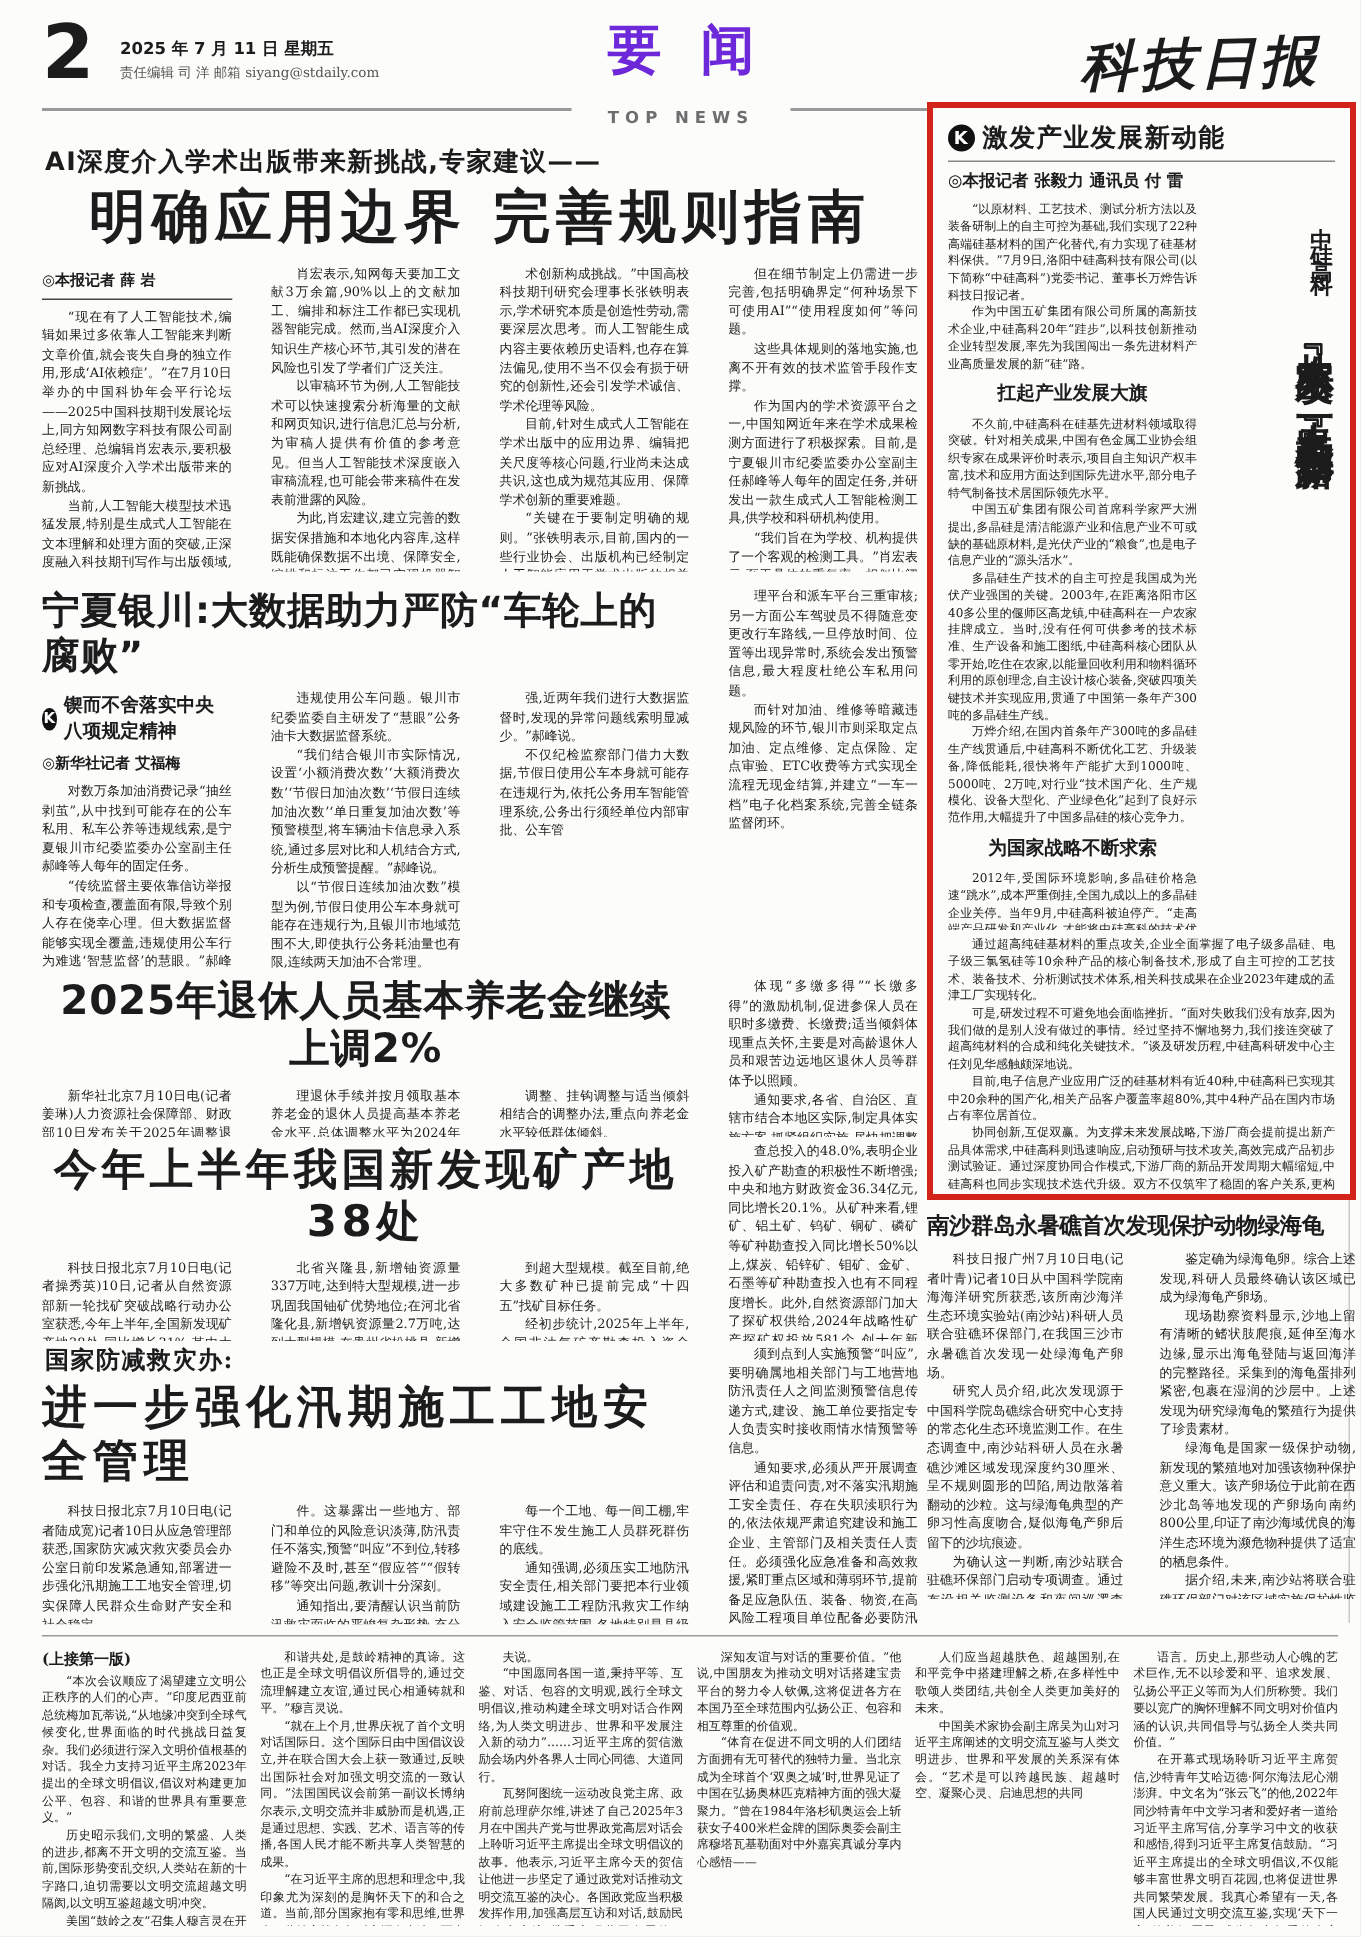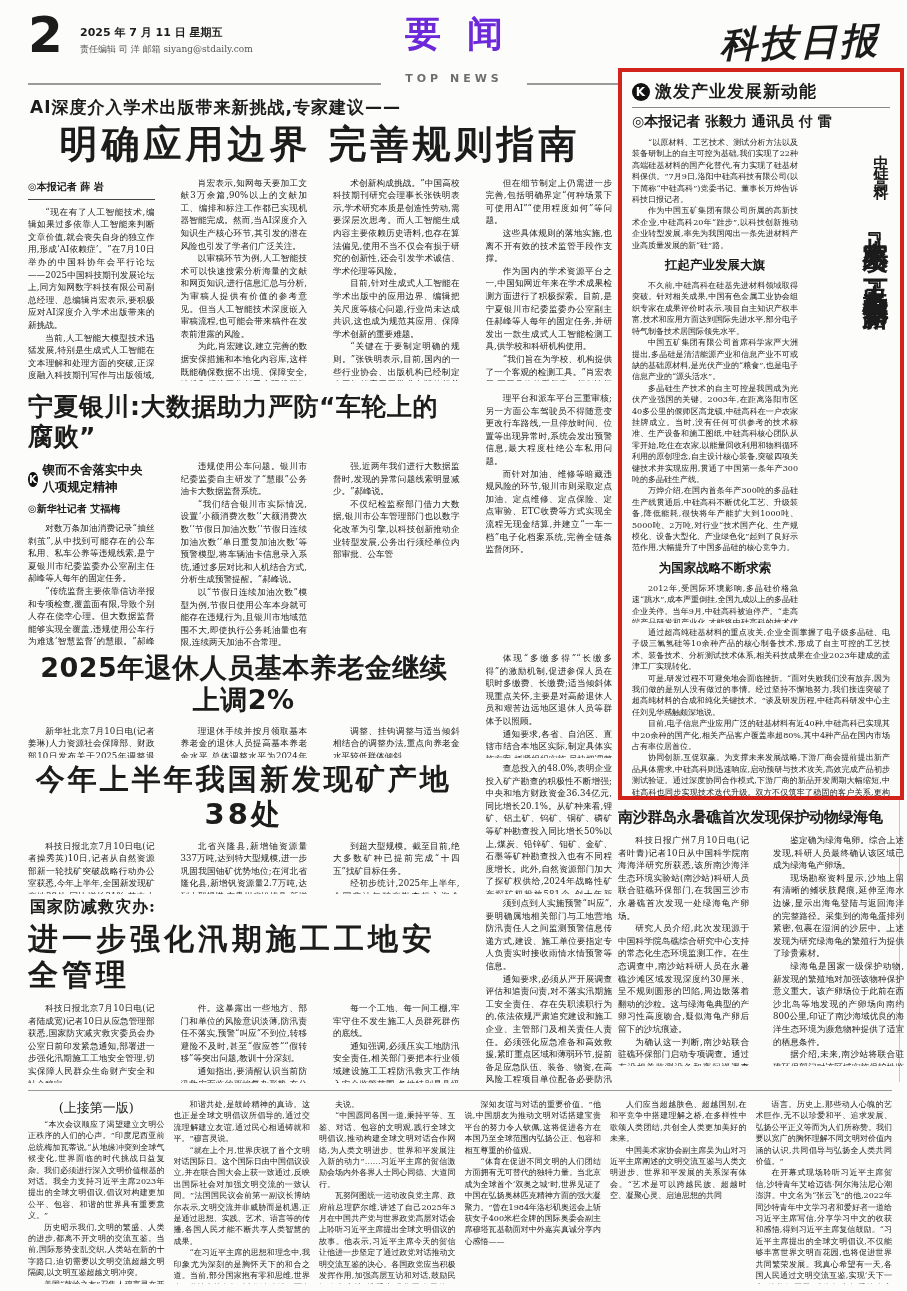--- a/index.html
+++ b/index.html
@@ -10,21 +10,21 @@
   .pagenum{position:absolute;left:0;top:-6px;font-family:"DejaVu Sans","Liberation Sans",sans-serif;
            font-size:50px;font-weight:900;line-height:1;}
   .dateblock{position:absolute;left:52px;top:8px;line-height:1.6;}
   .dateline{font-size:11px;font-weight:bold;font-family:"DejaVu Sans","Liberation Sans",sans-serif;}
   .editorline{font-size:9px;color:#555;}
   .secttitle{position:absolute;left:0;right:0;top:0;text-align:center;
              font-family:"DejaVu Sans","Liberation Sans",sans-serif;font-size:36px;font-weight:900;
              color:#6d28d9;letter-spacing:26px;text-indent:26px;line-height:1;}
   .masthead{position:absolute;right:0;top:2px;font-family:"DejaVu Serif","Liberation Serif",serif;
             font-size:37px;font-weight:bold;font-style:italic;letter-spacing:3px;transform:rotate(-1.5deg);}
-  .hdr-rule{position:absolute;top:72px;left:28px;width:852px;display:flex;align-items:flex-end;gap:10px;}
+  .hdr-rule{position:absolute;top:72px;left:28px;width:852px;display:flex;align-items:flex-start;gap:10px;}
   .hdr-rule .bar{flex:1;height:2px;background:#9a9a9a;}
   .topnews{font-family:"DejaVu Sans","Liberation Sans",sans-serif;font-size:11px;font-weight:bold;
            color:#6e6e6e;letter-spacing:4px;padding:0 14px;}
   
   .sec{position:absolute;overflow:hidden;}
   .grid4{display:grid;grid-template-columns:repeat(4,1fr);column-gap:26px;height:100%;}
   .span3{grid-column:1/4;}
   .col4tall{grid-column:4;overflow:hidden;}
   .bodycol{overflow:hidden;}
   p.para{margin:0;text-indent:2em;text-align:justify;font-size:8.6px;line-height:12.6px;}
@@ -43,21 +43,21 @@
   .kickerbadge{font-family:"DejaVu Sans","Liberation Sans",sans-serif;font-size:12.5px;font-weight:900;
                margin:2px 0 6px 0;display:flex;align-items:center;}
   .subbyline{font-size:10px;font-weight:bold;margin:0 0 6px 0;}
   .prekicker{font-size:16px;font-weight:900;margin:0 0 3px 2px;letter-spacing:1px;}
   
   .redbox{position:absolute;left:618px;top:68px;width:286px;height:732px;border:4px solid #d3241c;
           background:#fcfcfa;box-sizing:border-box;padding:8px 10px;overflow:hidden;}
   .rb-kicker{display:flex;align-items:center;font-family:"DejaVu Sans","Liberation Sans",sans-serif;
              font-size:17px;font-weight:900;letter-spacing:1px;padding-bottom:4px;border-bottom:1px solid #888;}
   .rb-kicker .kbadge{width:18px;height:18px;font-size:12px;}
-  .rb-byline{font-size:14px;font-weight:bold;margin:5px 0 6px 0;}
+  .rb-byline{font-size:11px;font-weight:bold;margin:5px 0 6px 0;}
   .rb-wrap{display:flex;height:486px;overflow:hidden;}
   .rb-narrow{flex:1;overflow:hidden;padding-right:6px;}
   .rb-narrow p.para,.rb-wide p.para{font-size:8px;line-height:11.4px;}
   .rb-sub{font-family:"DejaVu Sans","Liberation Sans",sans-serif;font-size:12.5px;font-weight:900;
           text-align:center;margin:6px 0;}
   .vtitle{width:86px;display:flex;justify-content:flex-start;writing-mode:vertical-rl;
           text-orientation:upright;overflow:hidden;}
   .vt-small{font-family:"DejaVu Sans","Liberation Sans",sans-serif;font-size:15px;font-weight:bold;
             letter-spacing:10px;margin-bottom:6px;padding-top:6px;}
   .vt-big{font-family:"DejaVu Sans","Liberation Sans",sans-serif;font-size:26px;font-weight:900;
@@ -68,21 +68,21 @@
   .headline-m{font-family:"DejaVu Sans","Liberation Sans",sans-serif;font-size:15px;font-weight:900;
               letter-spacing:-0.3px;white-space:nowrap;margin:0 0 7px 0;}
   .cols2{display:flex;column-gap:24px;height:232px;}
   .cols2 .bodycol{flex:1;}
   
   .contd{position:absolute;left:28px;top:1090px;width:864px;height:194px;border-top:1.5px solid #999;
          padding-top:8px;overflow:hidden;box-sizing:border-box;}
   .cols6{display:flex;column-gap:9px;height:100%;}
   .cols6 .bodycol{flex:1;}
   .contd .para{font-size:8px;line-height:11.4px;}
-  .contd-marker{font-size:13px;font-weight:normal;margin:0 0 2px 0;text-align:center;}
+  .contd-marker{font-size:10px;font-weight:bold;margin:0 0 2px 0;}
   .rightrule{position:absolute;left:899px;top:96px;width:1px;height:986px;background:#c9c9c9;}
 </style>
 </head>
 <body>
 
 <div class="page">
 
   <div class="hdr">
     <div class="pagenum">2</div>
     <div class="dateblock">
@@ -151,21 +151,21 @@
             <p class="para">银川市深入贯彻中央八项规定精神,深化公务用车改革,下大力气纠治</p>
           </div>
       </div>
       <div class="bodycol">
           <p class="para">违规使用公车问题。银川市纪委监委自主研发了“慧眼”公务油卡大数据监督系统。</p>
           <p class="para">“我们结合银川市实际情况,设置‘小额消费次数’‘大额消费次数’‘节假日加油次数’‘节假日连续加油次数’‘单日重复加油次数’等预警模型,将车辆油卡信息录入系统,通过多层对比和人机结合方式,分析生成预警提醒。”郝峰说。</p>
           <p class="para">以“节假日连续加油次数”模型为例,节假日使用公车本身就可能存在违规行为,且银川市地域范围不大,即使执行公务耗油量也有限,连续两天加油不合常理。</p>
         </div>
       <div class="bodycol">
           <p class="para">强,近两年我们进行大数据监督时,发现的异常问题线索明显减少。”郝峰说。</p>
-          <p class="para">不仅纪检监察部门借力大数据,银川市公车管理部门也以数字化改革为引擎,以科技创新推动企业转型发展,公务出行须经单位内部审批、公车管</p>
+          <p class="para">不仅纪检监察部门借力大数据,节假日使用公车本身就可能存在违规行为,依托公务用车智能管理系统,公务出行须经单位内部审批、公车管</p>
         </div>
     </div>
   </div>
 
   <div class="sec" style="left:28px;top:652px;width:584px;height:106px;">
     <div class="grid4">
       <div class="span3">
         <div class="headline-l headline-center" style="font-size:27px;">2025年退休人员基本养老金继续上调2%</div>
       </div>
       <div class="col4tall" style="grid-row:1 / span 2;">

